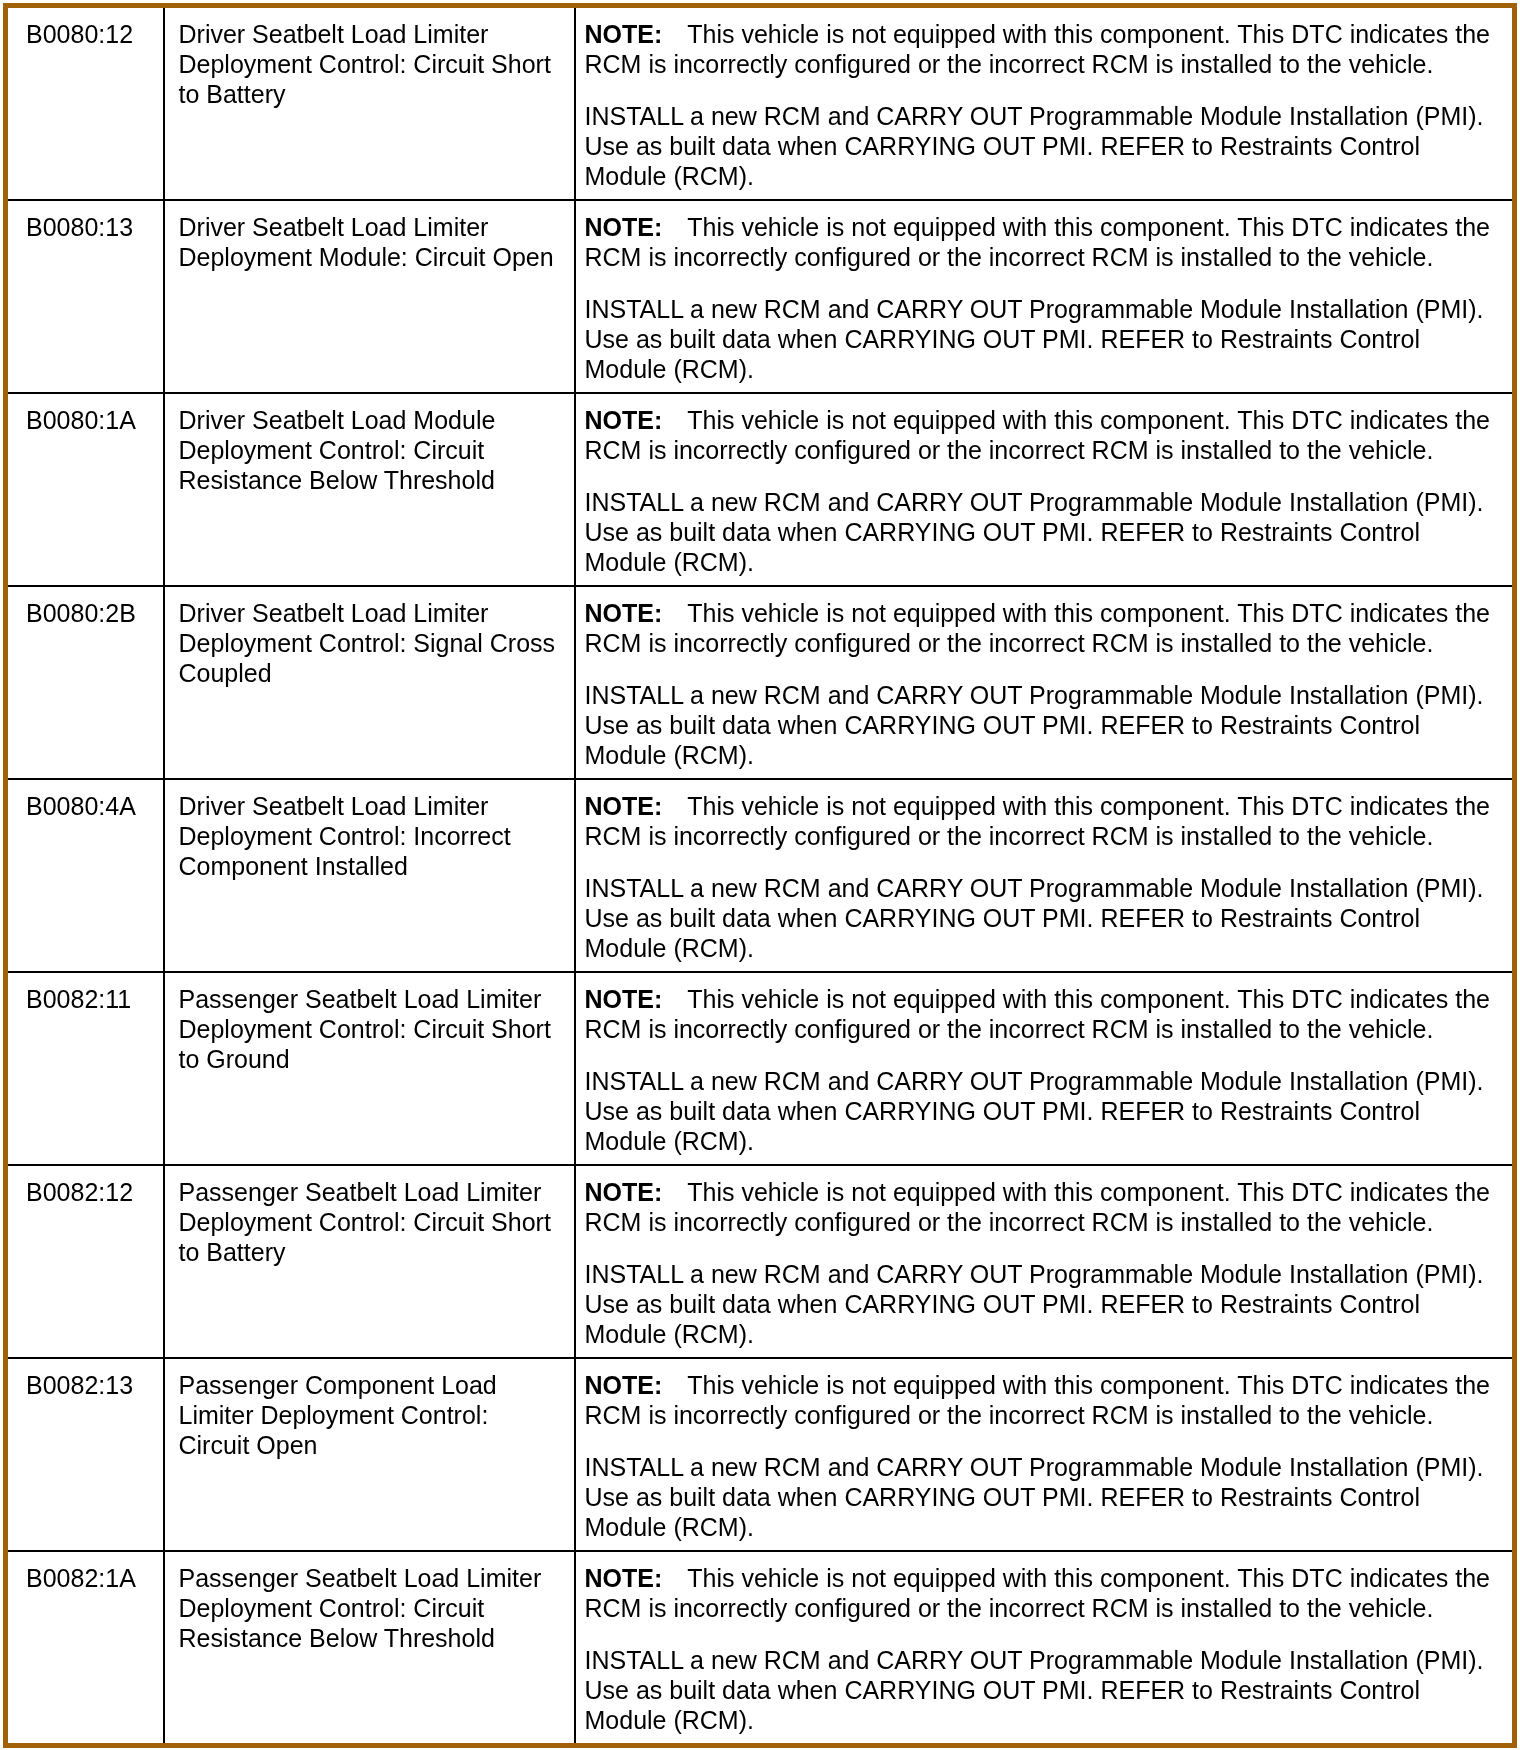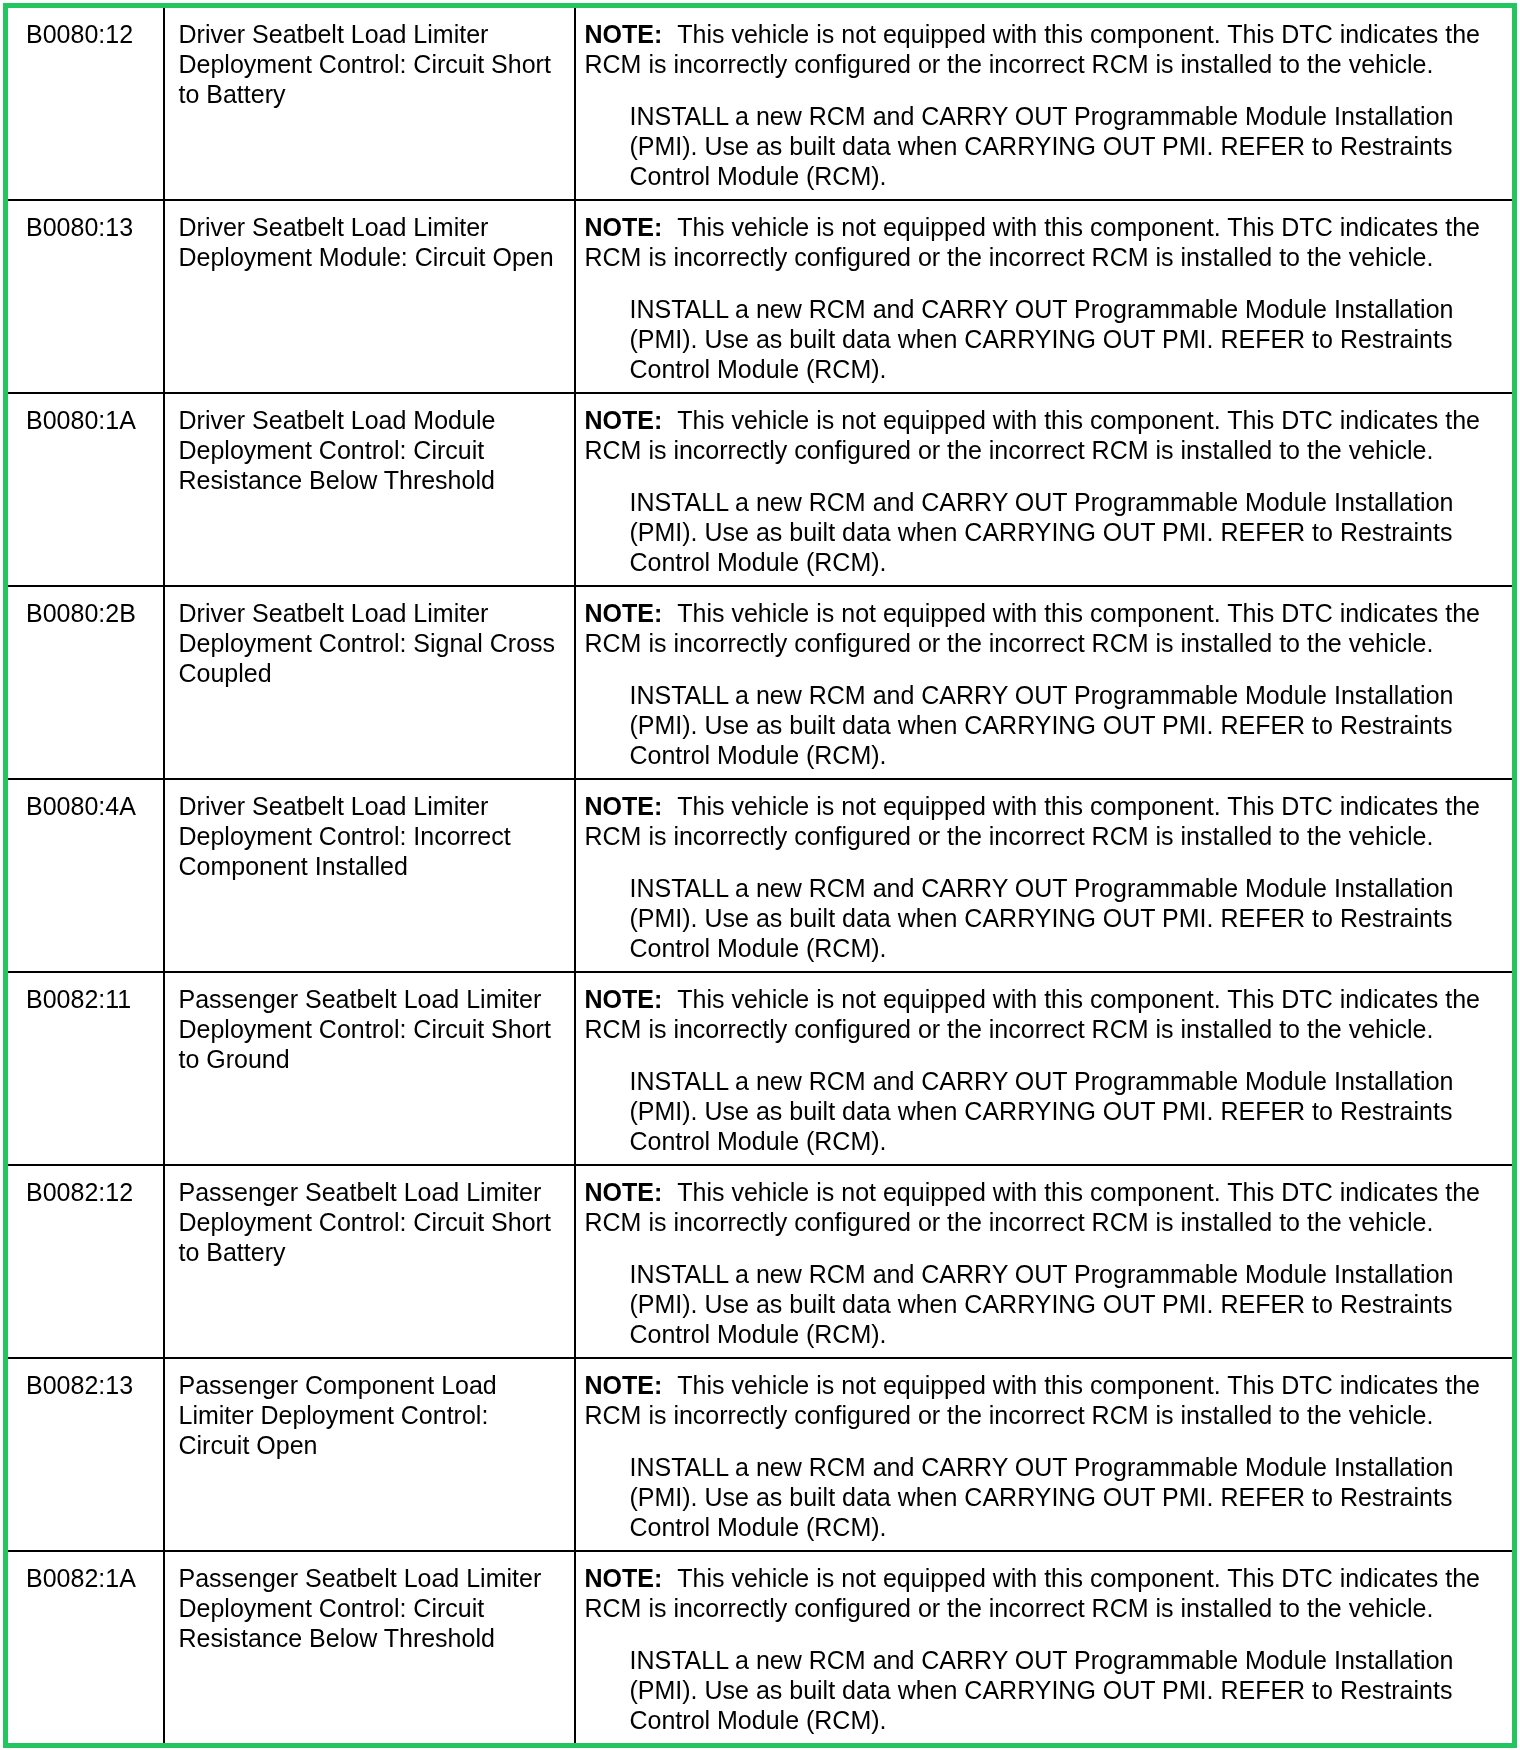--- a/index.html
+++ b/index.html
@@ -16,39 +16,39 @@
     height: 1750px;
     box-sizing: border-box;
     padding: 3px;
     background: #ffffff;
     overflow: hidden;
   }
   table.dtc-table {
     border-collapse: collapse;
     table-layout: fixed;
     width: 1514px;
-    border: 5px solid #22c55e;
+    border: 5px solid #a16207;
     background: #ffffff;
   }
   col.c-code { width: 158px; }
   col.c-desc { width: 411px; }
   col.c-action { width: auto; }
   tr.dtc-row { height: 192px; }
   td {
     border: 2px solid #000000;
     vertical-align: top;
     padding: 11px 9px 8px 9px;
     overflow: hidden;
   }
   td.code-cell { padding-left: 18px; }
   td.desc-cell { padding-left: 14px; }
   td.action-cell { padding-left: 9px; padding-right: 10px; }
   p { margin: 0; }
-  p.action { margin-top: 22px; margin-left: 45px; }
-  .note-label { font-weight: bold; margin-right: 15px; }
+  p.action { margin-top: 22px; }
+  .note-label { font-weight: bold; margin-right: 25px; }
 </style>
 </head>
 <body>
 
 <div class="page">
   <table class="dtc-table">
     <colgroup>
       <col class="c-code">
       <col class="c-desc">
       <col class="c-action">

